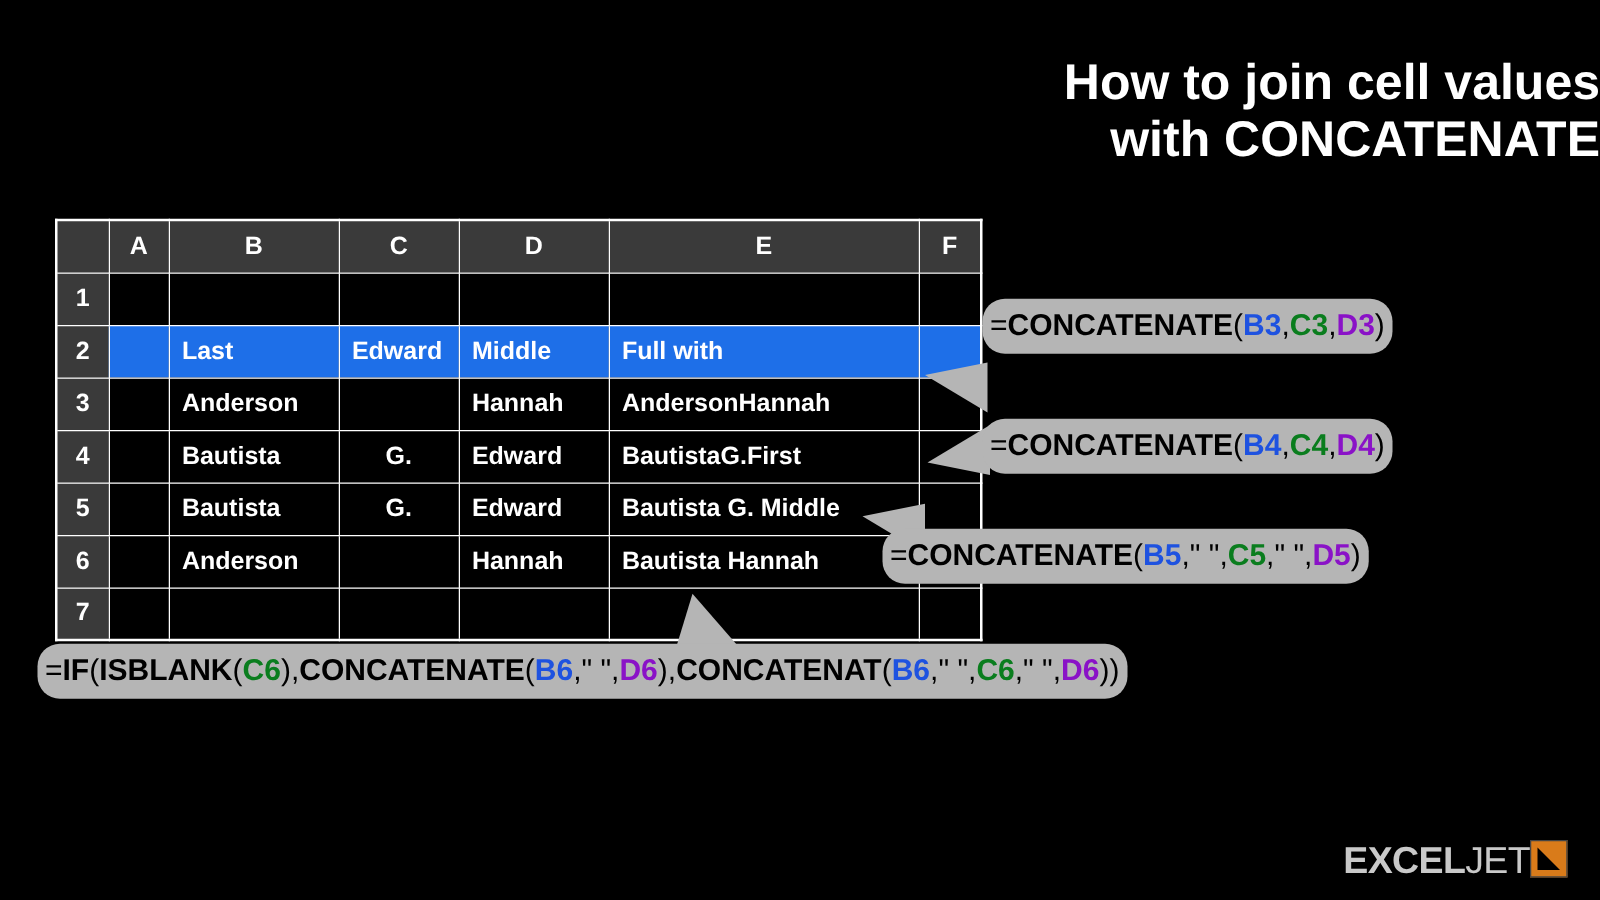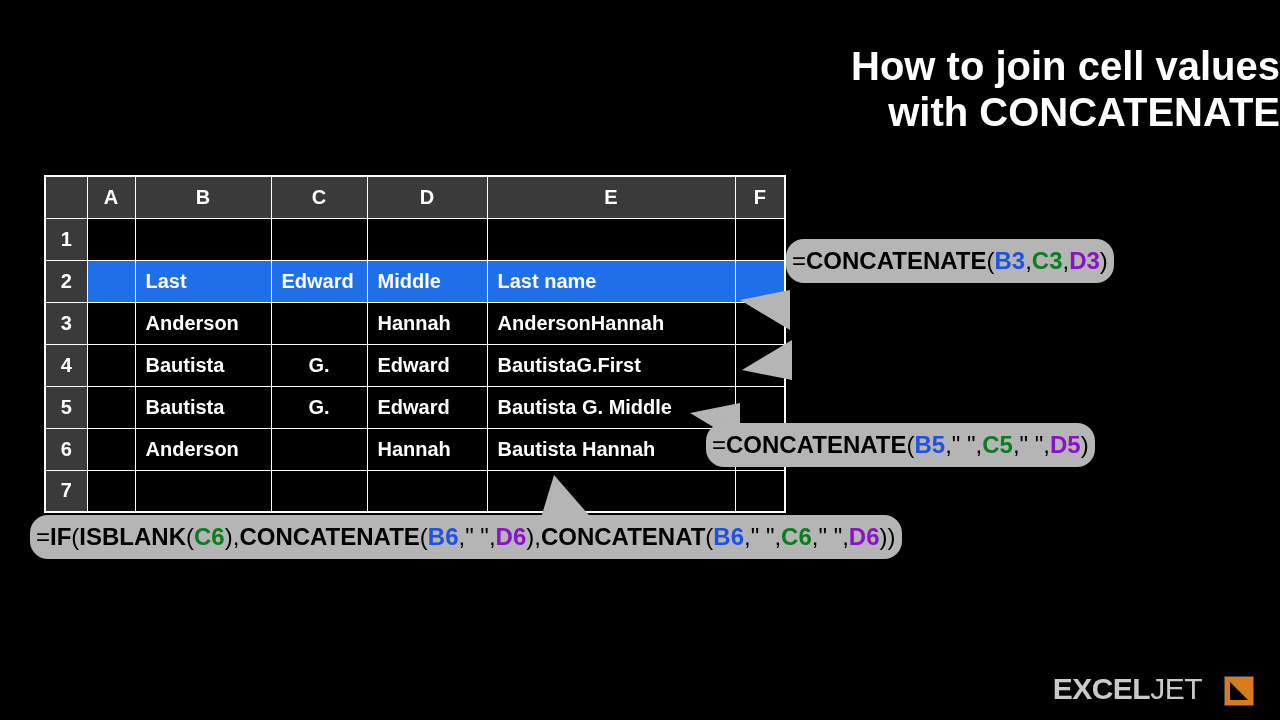--- a/index.html
+++ b/index.html
@@ -101,22 +101,22 @@
     border-left: 14px solid transparent;
     border-right: 40px solid transparent;
   }
 
   
   .logo {
     position: absolute;
     right: 26px;
     bottom: 14px;
     display: flex;
-    align-items: flex-end;
-    gap: 22px;
+    align-items: flex-start;
+    gap: 0;
   }
   .logo-text {
     font-size: 30px;
     font-weight: 800;
     letter-spacing: -0.5px;
     color: #c9c9c9;
   }
   .logo-text .jet { font-weight: 400; }
   .logo-icon {
     width: 30px; height: 30px;
@@ -163,21 +163,21 @@
           <td class="cell"></td>
           <td class="cell"></td>
           <td class="cell"></td>
     </tr>
     <tr class="hdr">
       <td class="rownum" style="background:#3a3a3a">2</td>
       <td class="cell"></td>
       <td class="cell">Last</td>
       <td class="cell">Edward</td>
       <td class="cell">Middle</td>
-      <td class="cell">Last name</td>
+      <td class="cell">Full with</td>
       <td class="cell"></td>
     </tr>
     <tr>
       <td class="rownum">3</td>
       <td class="cell"></td>
       <td class="cell">Anderson</td>
       <td class="cell center"></td>
       <td class="cell">Hannah</td>
       <td class="cell">AndersonHannah</td>
       <td class="cell"></td>
@@ -220,20 +220,23 @@
     </tr>
   </tbody>
     </table>
 
   <div class="tail tail-left-up" style="left:740px; top:115px;"></div>
   <div class="bubble" style="left:786px; top:64px;">
     <span class="eq">=</span><span class="fn">CONCATENATE</span><span class="punc">(</span><span class="ref-b">B3</span><span class="punc">,</span><span class="ref-c">C3</span><span class="punc">,</span><span class="ref-d">D3</span><span class="punc">)</span>
   </div>
 
   <div class="tail tail-left-down" style="left:742px; top:165px;"></div>
+  <div class="bubble" style="left:786px; top:160px;">
+    <span class="eq">=</span><span class="fn">CONCATENATE</span><span class="punc">(</span><span class="ref-b">B4</span><span class="punc">,</span><span class="ref-c">C4</span><span class="punc">,</span><span class="ref-d">D4</span><span class="punc">)</span>
+  </div>
 
   <div class="tail tail-left-up" style="left:690px; top:228px;"></div>
   <div class="bubble" style="left:706px; top:248px;">
     <span class="eq">=</span><span class="fn">CONCATENATE</span><span class="punc">(</span><span class="ref-b">B5</span><span class="punc">,</span><span class="str">" "</span><span class="punc">,</span><span class="ref-c">C5</span><span class="punc">,</span><span class="str">" "</span><span class="punc">,</span><span class="ref-d">D5</span><span class="punc">)</span>
   </div>
 
   <div class="tail tail-up" style="left:540px; top:300px;"></div>
   <div class="bubble" style="left:30px; top:340px;">
     <span class="eq">=</span><span class="fn">IF</span><span class="punc">(</span><span class="fn">ISBLANK</span><span class="punc">(</span><span class="ref-c">C6</span><span class="punc">)</span><span class="punc">,</span><span class="fn">CONCATENATE</span><span class="punc">(</span><span class="ref-b">B6</span><span class="punc">,</span><span class="str">" "</span><span class="punc">,</span><span class="ref-d">D6</span><span class="punc">)</span><span class="punc">,</span><span class="fn">CONCATENAT</span><span class="punc">(</span><span class="ref-b">B6</span><span class="punc">,</span><span class="str">" "</span><span class="punc">,</span><span class="ref-c">C6</span><span class="punc">,</span><span class="str">" "</span><span class="punc">,</span><span class="ref-d">D6</span><span class="punc">)</span><span class="punc">)</span>
   </div>

